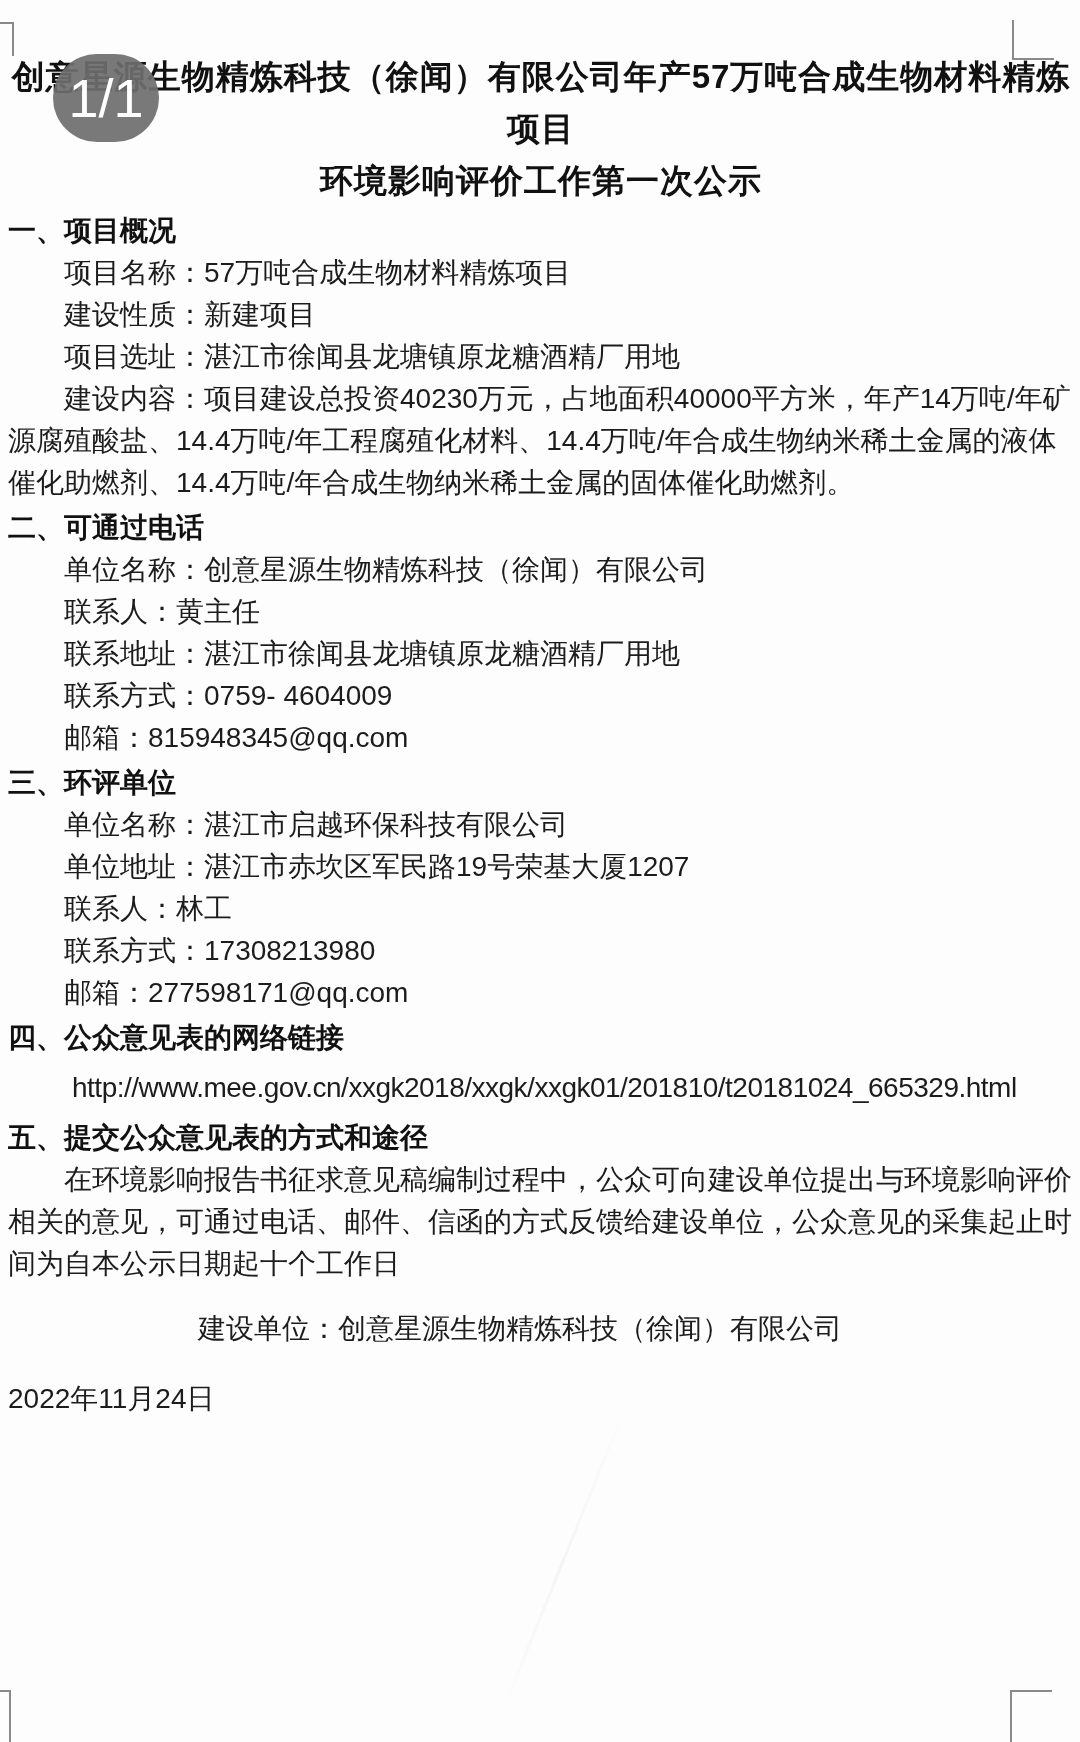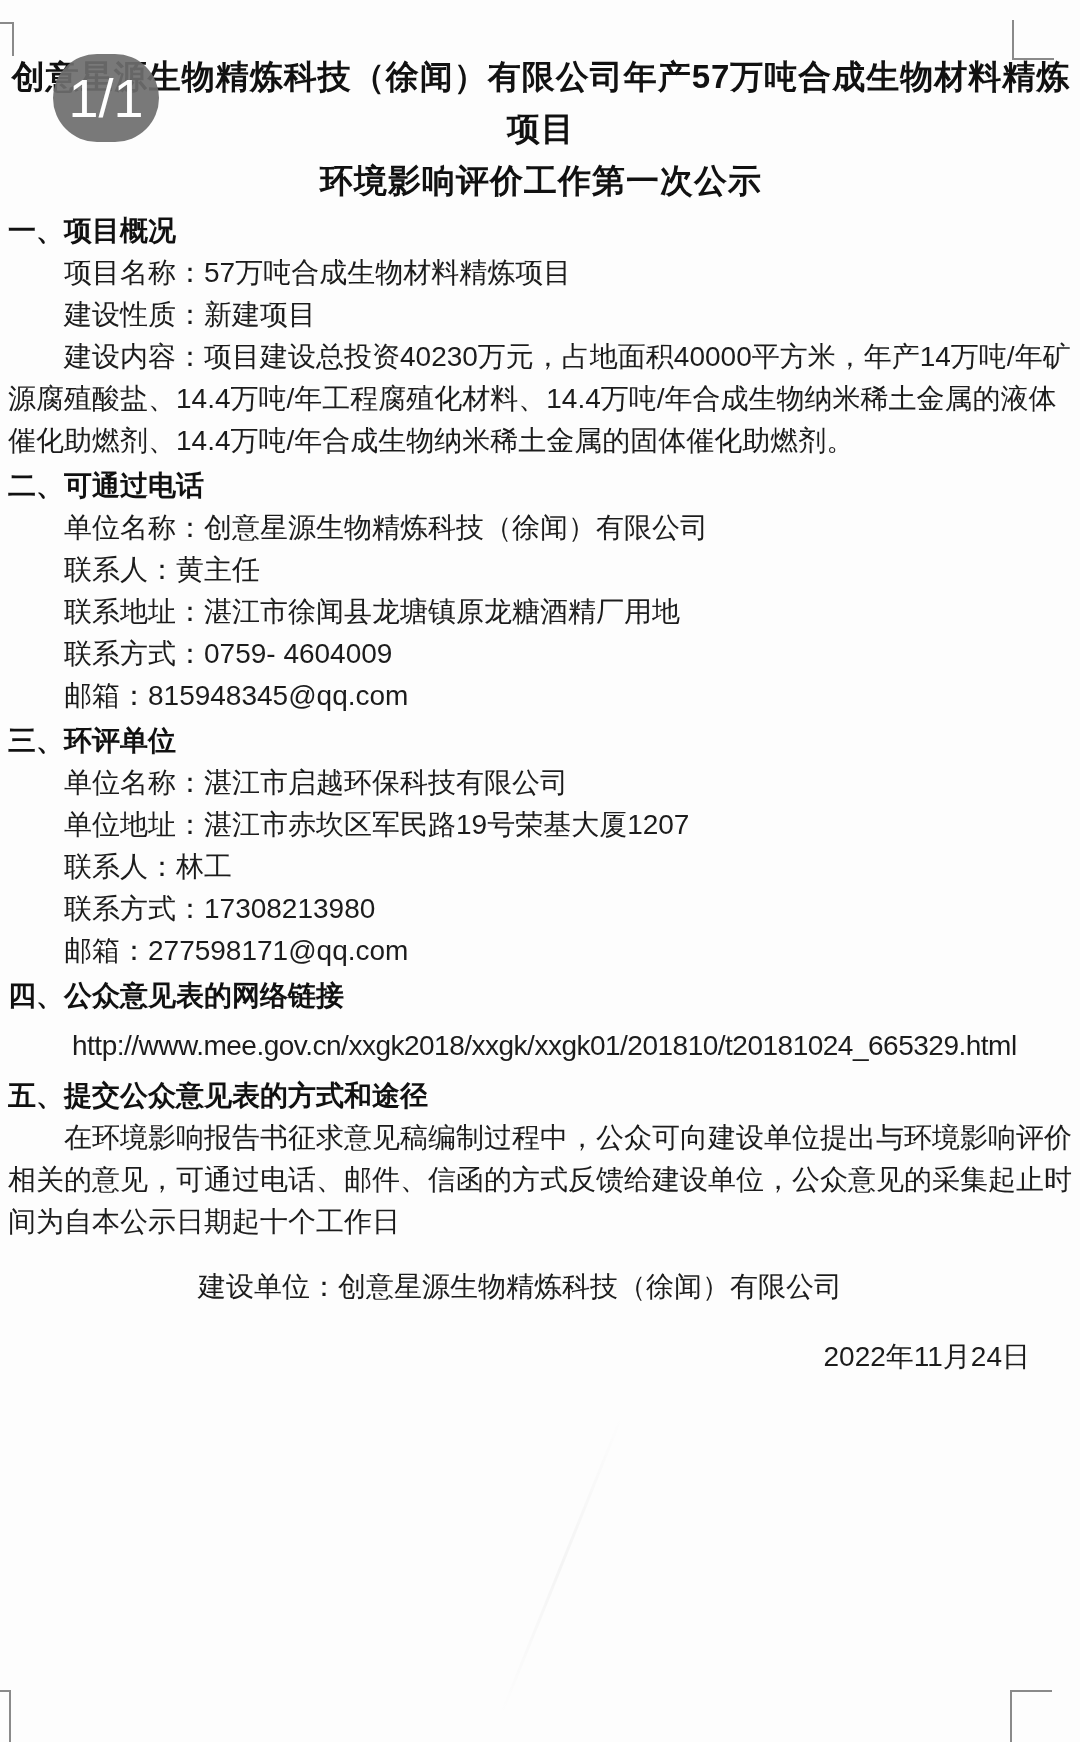--- a/index.html
+++ b/index.html
@@ -50,21 +50,20 @@
 
   .signature {
     margin-top: 23px;
     text-align: center;
     padding-right: 42px;
     font-size: 28px;
     line-height: 42px;
   }
   .sig-date {
     margin-top: 28px;
-    text-align: right;
     padding-right: 44px;
     font-size: 28px;
     line-height: 42px;
   }
 
   
   .page-badge {
     position: absolute;
     left: 53px;
     top: 54px;
@@ -119,20 +118,21 @@
 
   <div class="content">
 
     <div class="title-line">创意星源生物精炼科技（徐闻）有限公司年产57万吨合成生物材料精炼项目</div>
     <div class="title-line">环境影响评价工作第一次公示</div>
 
 
     <div class="heading">一、项目概况</div>
     <div class="body-line indent">项目名称：57万吨合成生物材料精炼项目</div>
     <div class="body-line indent">建设性质：新建项目</div>
+    <div class="body-line indent">项目选址：湛江市徐闻县龙塘镇原龙糖酒精厂用地</div>
     <p class="body-par">建设内容：项目建设总投资40230万元，占地面积40000平方米，年产14万吨/年矿源腐殖酸盐、14.4万吨/年工程腐殖化材料、14.4万吨/年合成生物纳米稀土金属的液体催化助燃剂、14.4万吨/年合成生物纳米稀土金属的固体催化助燃剂。</p>
 
     <div class="heading">二、可通过电话</div>
     <div class="body-line indent">单位名称：创意星源生物精炼科技（徐闻）有限公司</div>
     <div class="body-line indent">联系人：黄主任</div>
     <div class="body-line indent">联系地址：湛江市徐闻县龙塘镇原龙糖酒精厂用地</div>
     <div class="body-line indent">联系方式：0759- 4604009</div>
     <div class="body-line indent">邮箱：815948345@qq.com</div>
 
     <div class="heading">三、环评单位</div>

